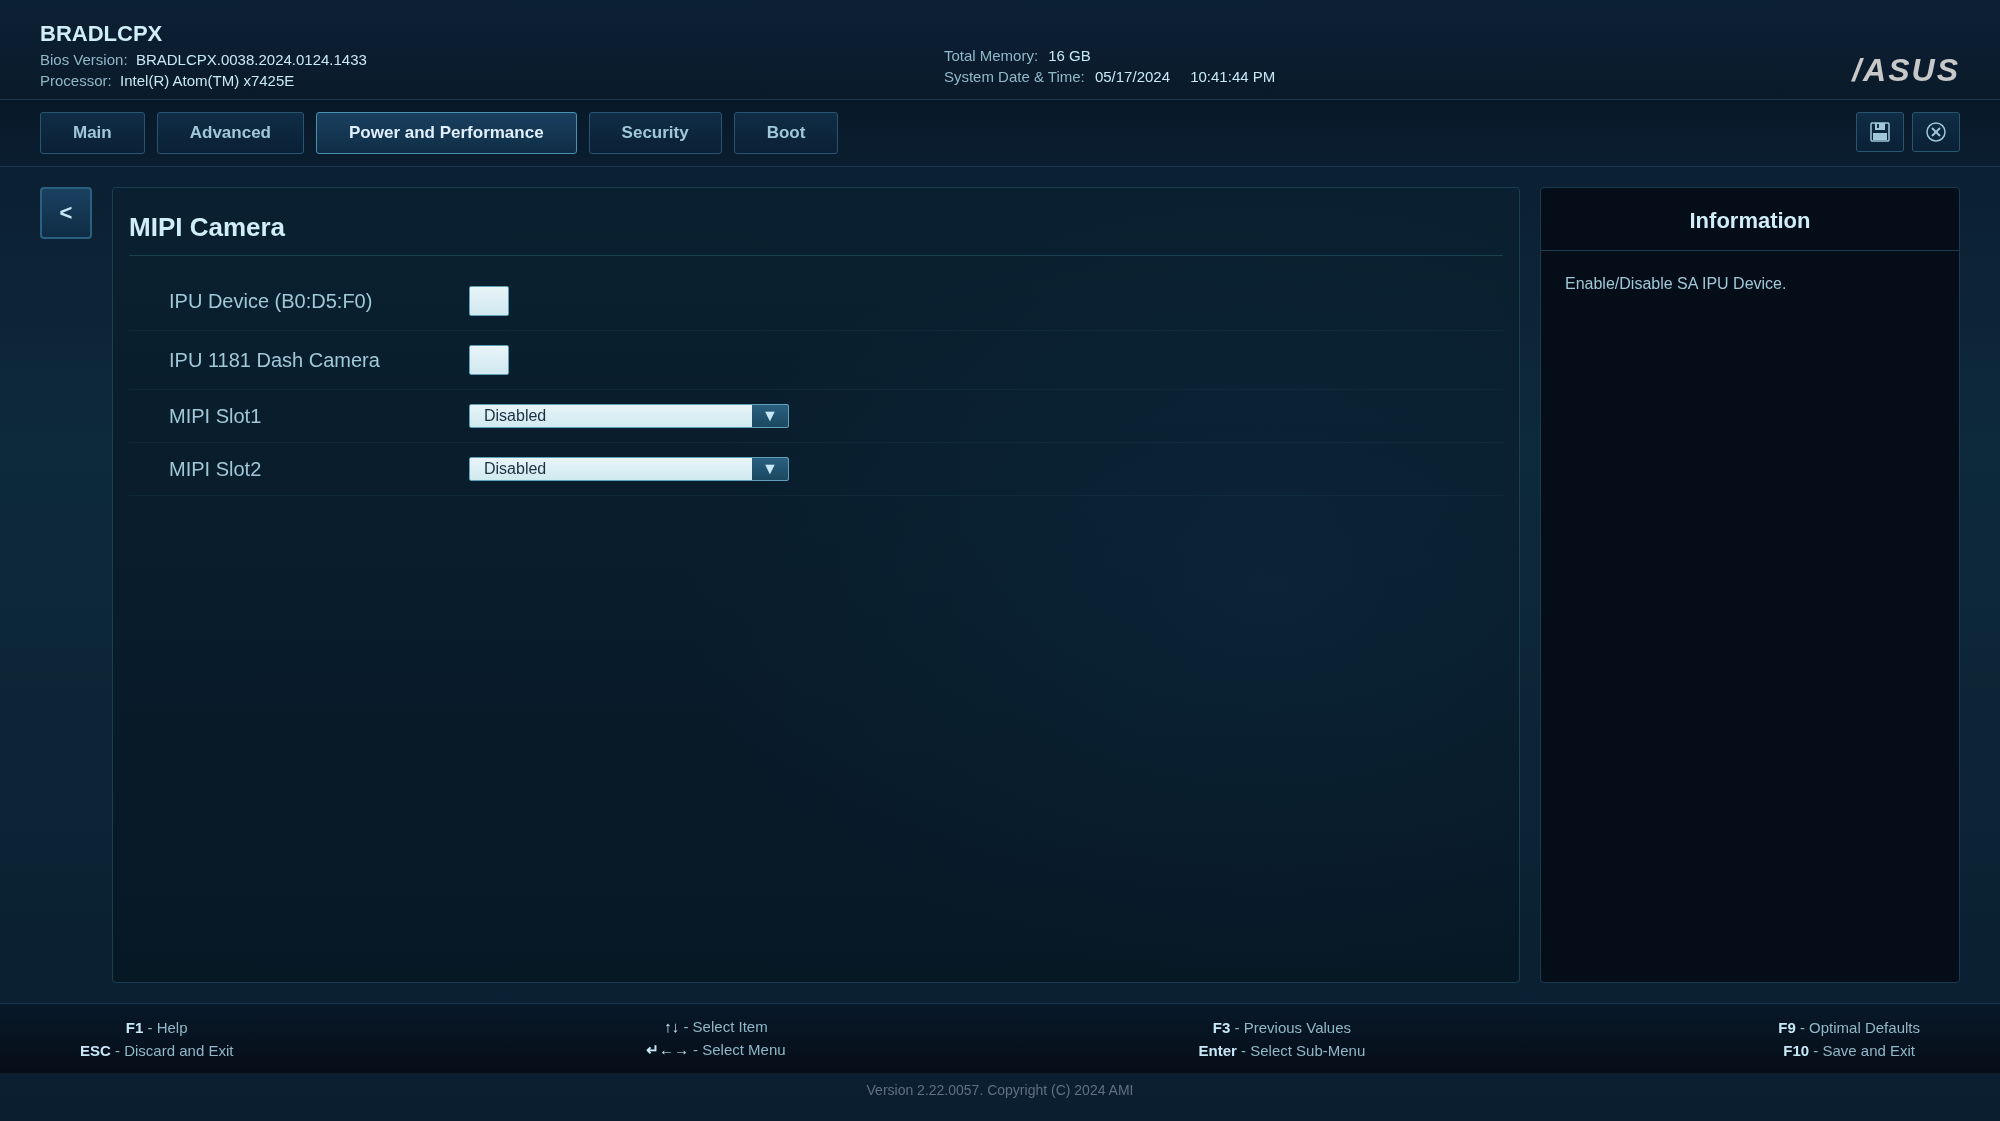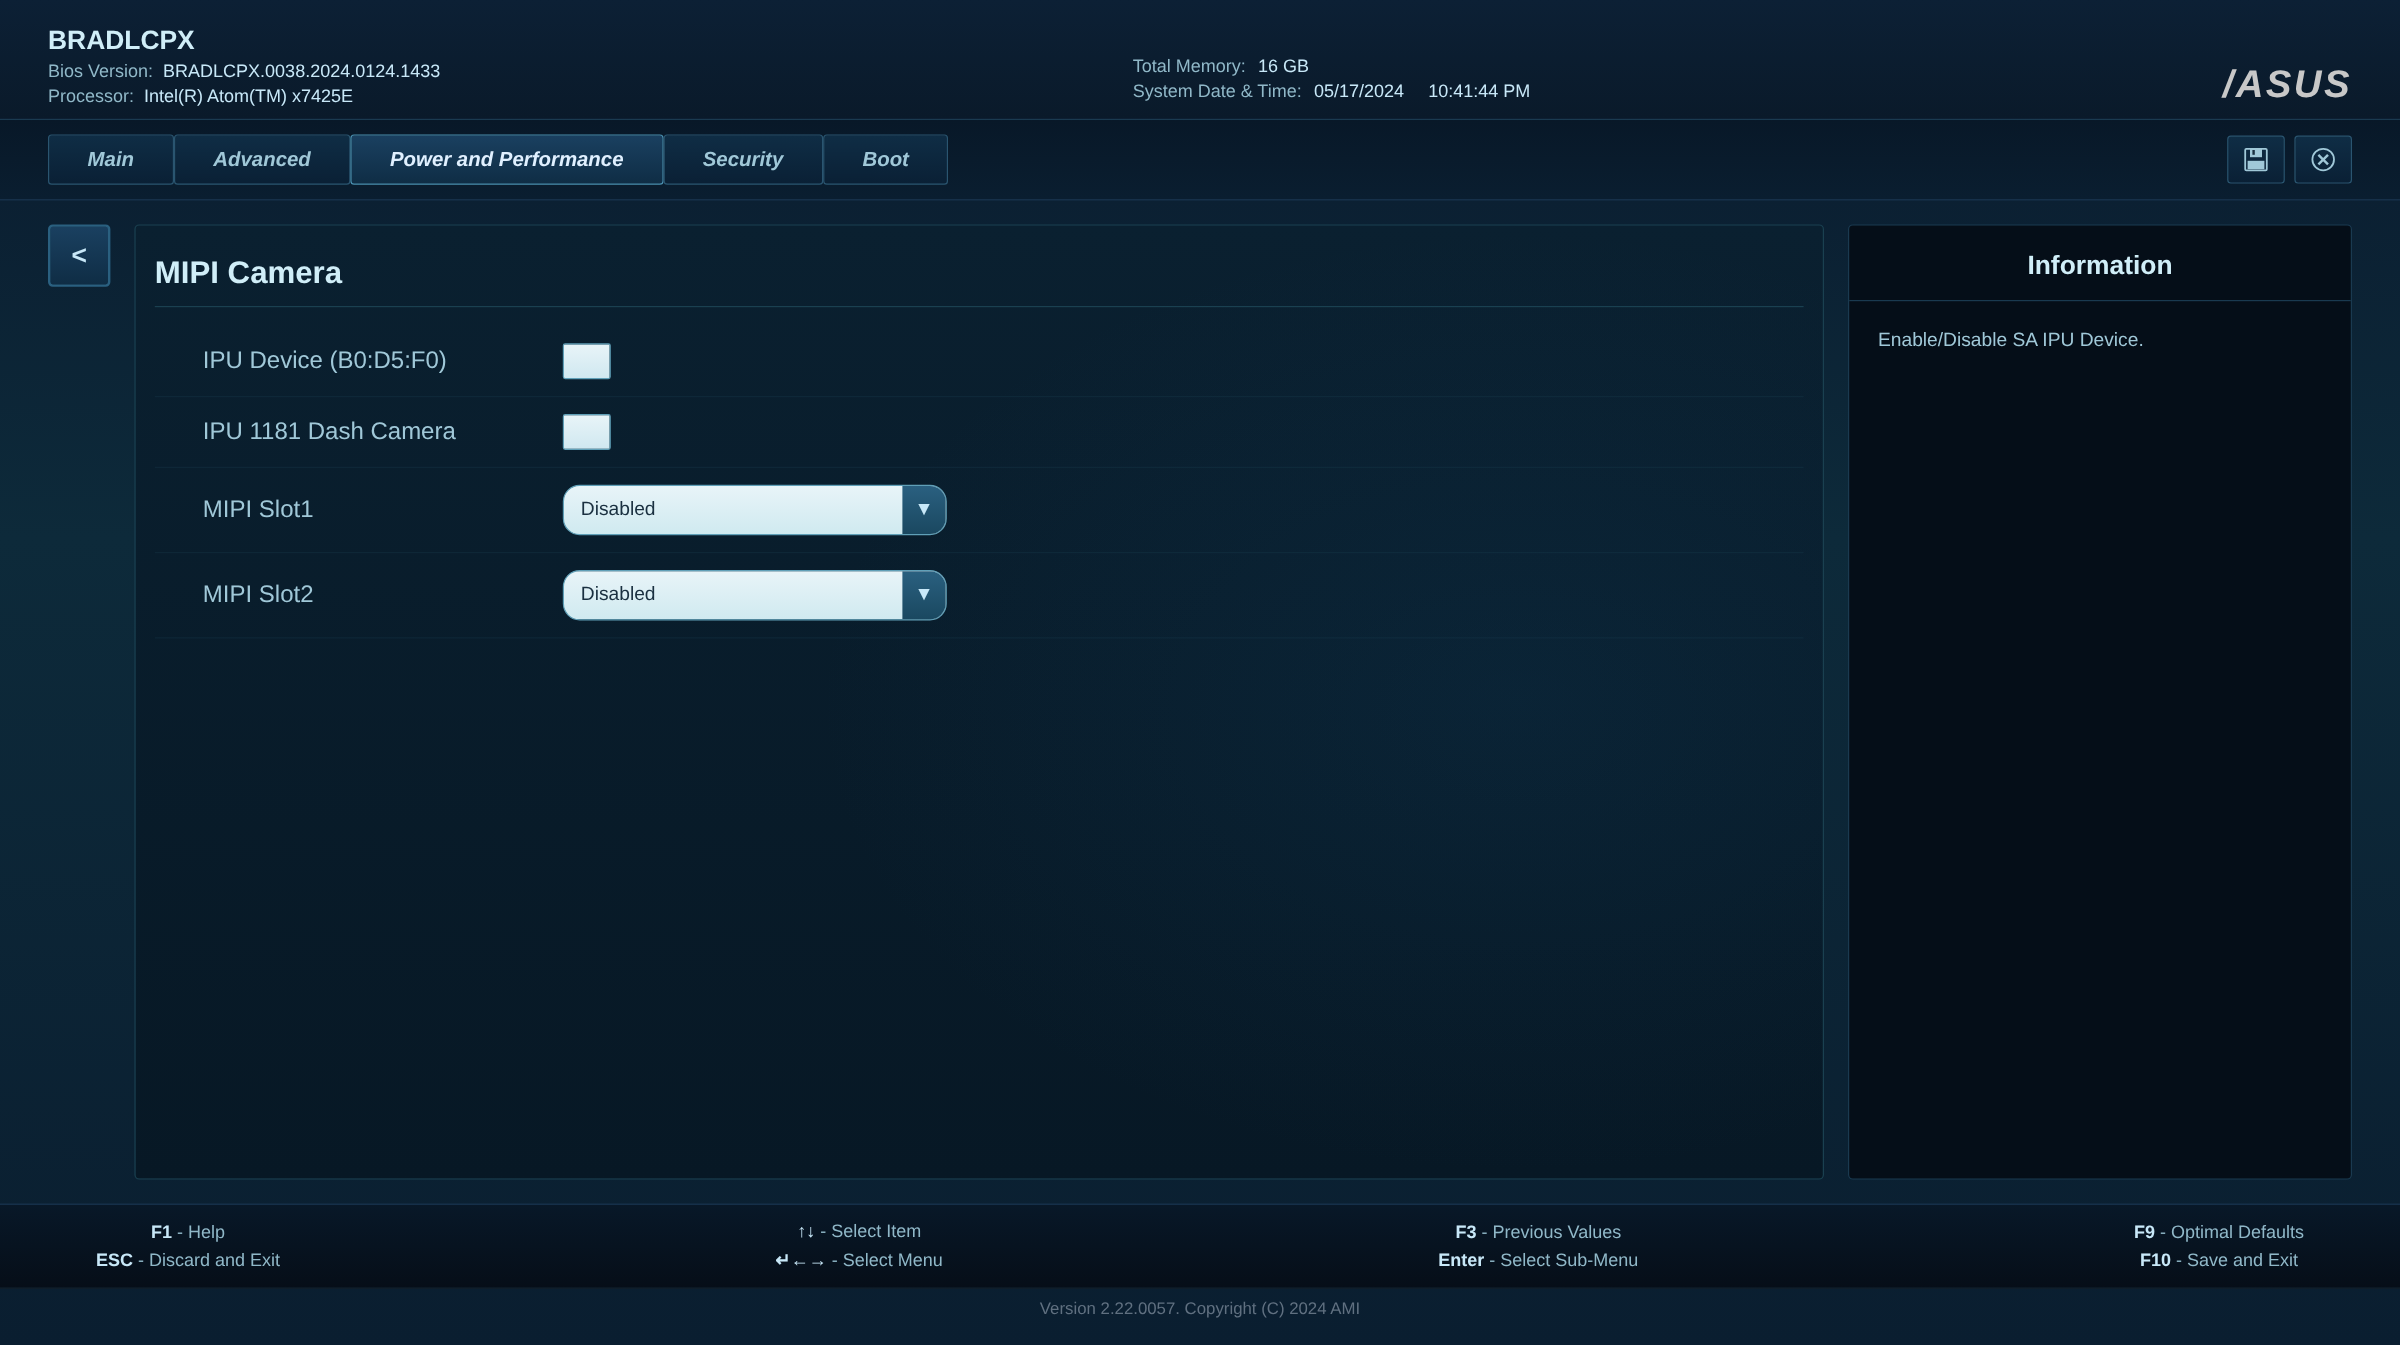--- a/index.html
+++ b/index.html
@@ -53,26 +53,25 @@
       font-size: 32px;
       font-weight: 900;
       color: #c8c8c8;
       letter-spacing: 2px;
       font-style: italic;
     }
 
     
     .nav-bar {
       display: flex;
-      align-items: center;
+      align-items: flex-start;
       padding: 12px 40px;
       background: linear-gradient(180deg, #081828 0%, #0a1e30 100%);
       border-bottom: 1px solid #1a3550;
-      gap: 0;
-      font-style: italic;
+      gap: 12px;
     }
 
     .nav-tab {
       padding: 10px 32px;
       border: 1px solid #2a5570;
       background: linear-gradient(180deg, #0f2d45 0%, #0a2035 100%);
       color: #a0c8d8;
       font-size: 17px;
       font-weight: 600;
       cursor: pointer;
@@ -195,24 +194,24 @@
       align-items: center;
       justify-content: center;
       cursor: pointer;
     }
 
     
     .dropdown-ctrl {
       display: flex;
       align-items: center;
       width: 320px;
-      height: 42px;
+      height: 24px;
       background: linear-gradient(180deg, #e8f4f8 0%, #d0eaf0 100%);
       border: 1px solid #60a0b8;
-      border-radius: 14px;
+      border-radius: 2px;
       cursor: pointer;
       overflow: hidden;
     }
 
     .dropdown-text {
       flex: 1;
       padding: 0 14px;
       font-size: 16px;
       color: #1a3040;
       font-weight: 500;

